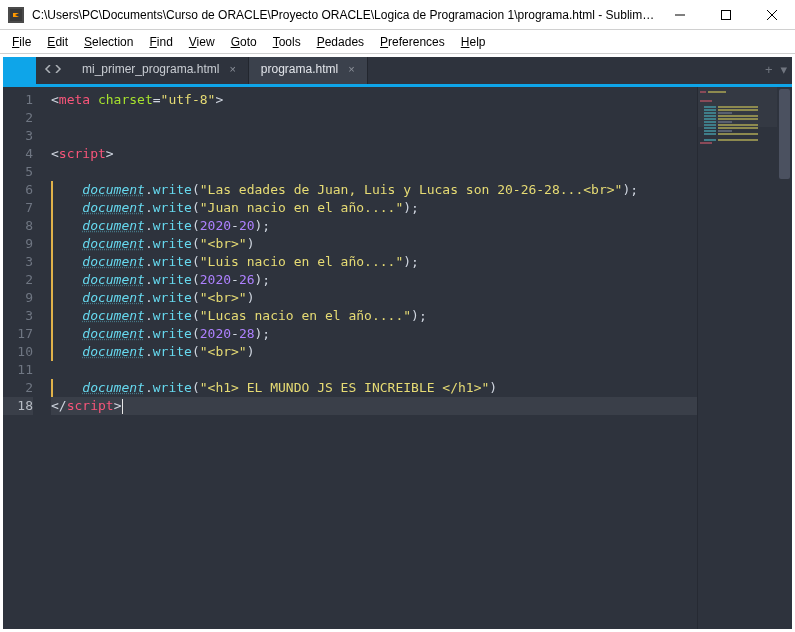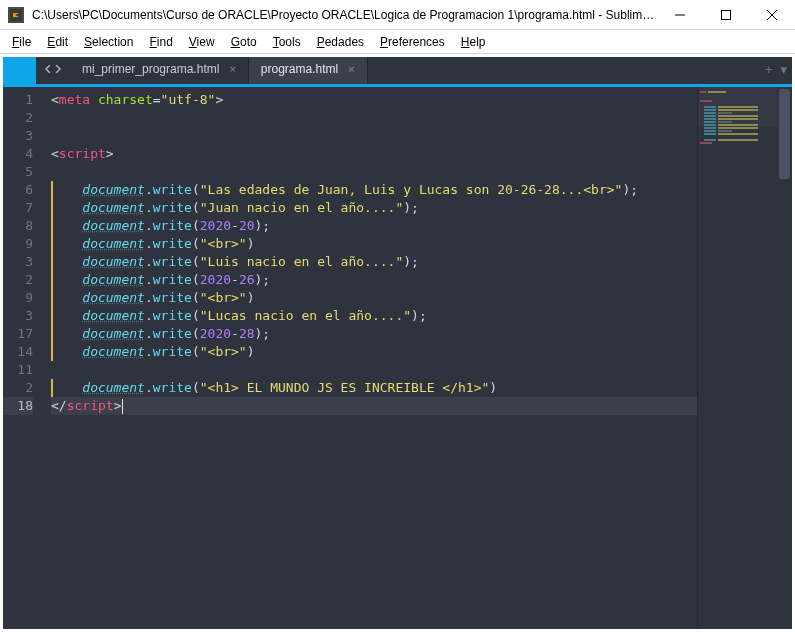--- a/index.html
+++ b/index.html
@@ -145,21 +145,21 @@
         <div class="ln">5</div>
         <div class="ln">6</div>
         <div class="ln">7</div>
         <div class="ln">8</div>
         <div class="ln">9</div>
         <div class="ln">3</div>
         <div class="ln">2</div>
         <div class="ln">9</div>
         <div class="ln">3</div>
         <div class="ln">17</div>
-        <div class="ln">14</div>
+        <div class="ln">10</div>
         <div class="ln">11</div>
         <div class="ln">2</div>
         <div class="ln active">18</div>
       </div>
     <div class="code" id="code"><div class="line"><span class="p">&lt;</span><span class="tg">meta</span> <span class="at">charset</span><span class="p">=</span><span class="st">"utf-8"</span><span class="p">&gt;</span></div><div class="line">&nbsp;</div><div class="line">&nbsp;</div><div class="line"><span class="p">&lt;</span><span class="tg">script</span><span class="p">&gt;</span></div><div class="line">&nbsp;</div><div class="line marked">    <span class="docu">document</span><span class="p">.</span><span class="fn">write</span><span class="p">(</span><span class="st">"Las edades de Juan, Luis y Lucas son 20-26-28...&lt;br&gt;"</span><span class="p">);</span></div><div class="line marked">    <span class="docu">document</span><span class="p">.</span><span class="fn">write</span><span class="p">(</span><span class="st">"Juan nacio en el año...."</span><span class="p">);</span></div><div class="line marked">    <span class="docu">document</span><span class="p">.</span><span class="fn">write</span><span class="p">(</span><span class="nu">2020</span><span class="p">-</span><span class="nu">20</span><span class="p">);</span></div><div class="line marked">    <span class="docu">document</span><span class="p">.</span><span class="fn">write</span><span class="p">(</span><span class="st">"&lt;br&gt;"</span><span class="p">)</span></div><div class="line marked">    <span class="docu">document</span><span class="p">.</span><span class="fn">write</span><span class="p">(</span><span class="st">"Luis nacio en el año...."</span><span class="p">);</span></div><div class="line marked">    <span class="docu">document</span><span class="p">.</span><span class="fn">write</span><span class="p">(</span><span class="nu">2020</span><span class="p">-</span><span class="nu">26</span><span class="p">);</span></div><div class="line marked">    <span class="docu">document</span><span class="p">.</span><span class="fn">write</span><span class="p">(</span><span class="st">"&lt;br&gt;"</span><span class="p">)</span></div><div class="line marked">    <span class="docu">document</span><span class="p">.</span><span class="fn">write</span><span class="p">(</span><span class="st">"Lucas nacio en el año...."</span><span class="p">);</span></div><div class="line marked">    <span class="docu">document</span><span class="p">.</span><span class="fn">write</span><span class="p">(</span><span class="nu">2020</span><span class="p">-</span><span class="nu">28</span><span class="p">);</span></div><div class="line marked">    <span class="docu">document</span><span class="p">.</span><span class="fn">write</span><span class="p">(</span><span class="st">"&lt;br&gt;"</span><span class="p">)</span></div><div class="line">&nbsp;</div><div class="line marked">    <span class="docu">document</span><span class="p">.</span><span class="fn">write</span><span class="p">(</span><span class="st">"&lt;h1&gt; EL MUNDO JS ES INCREIBLE &lt;/h1&gt;"</span><span class="p">)</span></div><div class="line active-line"><span class="p">&lt;/</span><span class="tg">script</span><span class="p">&gt;</span><span class="cursor"></span></div></div>
     <div class="minimap" id="minimap">
       <div class="viewport"></div>
     <div class="mini-line mini-tag" style="top: 4px; left: 2px; width: 6px;"></div>
         <div class="mini-line mini-str" style="top: 4px; left: 10px; width: 18px;"></div>
         <div class="mini-line mini-tag" style="top: 13px; left: 2px; width: 12px;"></div>

